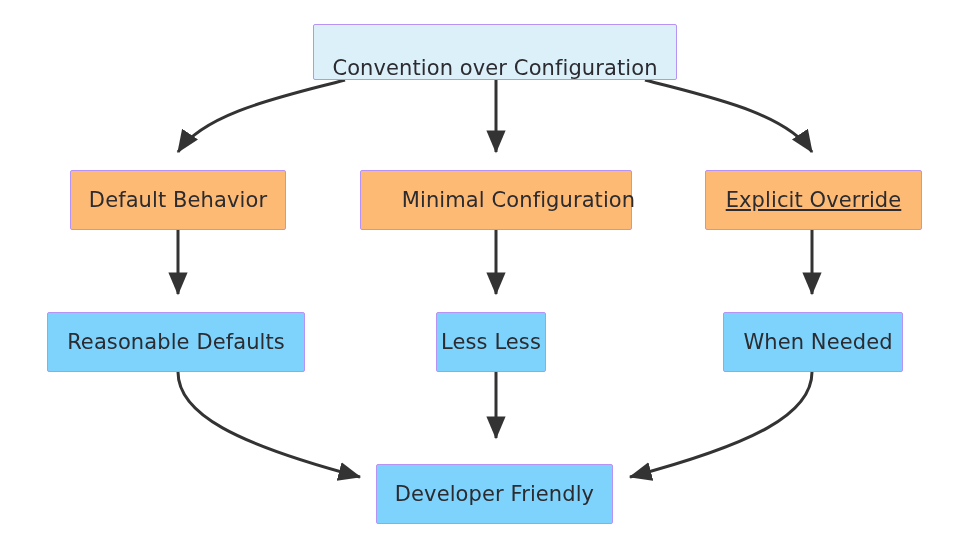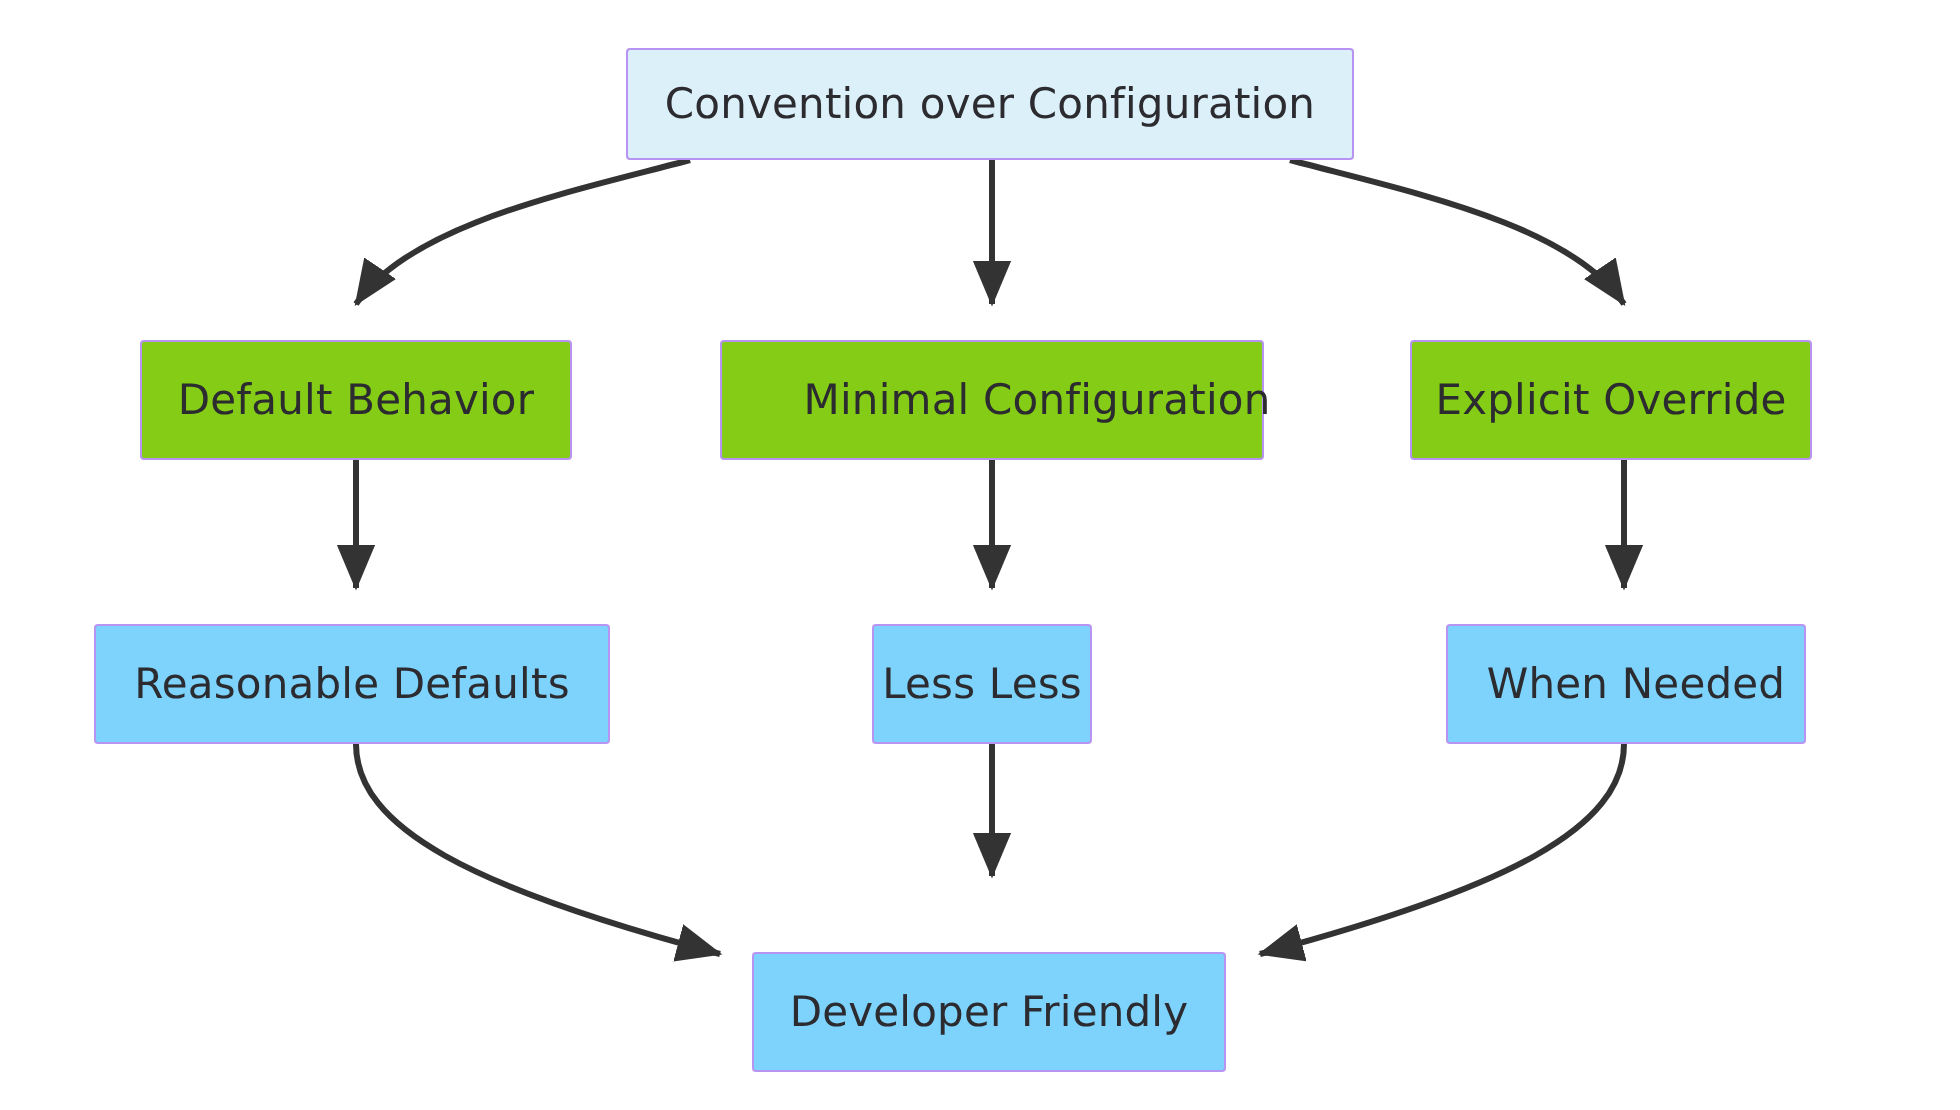--- a/index.html
+++ b/index.html
@@ -37,33 +37,33 @@
     color: #2b2b30;
     font-size: 21px;
     letter-spacing: 0.1px;
     white-space: nowrap;
     z-index: 2;
   }
   .node-label {
     display: block;
     line-height: 1;
   }
-  .fill-blue  { background: #dcf0fa; }
-  .fill-cream { background: #84cc16; }
+  .fill-blue  { background: #dcf0fa; align-items: flex-end; }
+  .fill-cream { background: #fdba74; }
   .fill-lilac { background: #7dd3fc; }
 
   
   #node-root        { left: 313px; top: 24px;  width: 364px; height: 56px; }
   #node-default     { left: 70px;  top: 170px; width: 216px; height: 60px; }
   #node-minimal     { left: 360px; top: 170px; width: 272px; height: 60px; padding-left: 45px; }
-  #node-explicit    { left: 705px; top: 170px; width: 201px; height: 60px; }
+  #node-explicit    { left: 705px; top: 170px; width: 217px; height: 60px; text-decoration: underline; }
   #node-reasonable  { left: 47px;  top: 312px; width: 258px; height: 60px; }
   #node-less        { left: 436px; top: 312px; width: 110px; height: 60px; }
   #node-when        { left: 723px; top: 312px; width: 180px; height: 60px; padding-left: 10px; }
-  #node-friendly    { left: 376px; top: 476px; width: 237px; height: 60px; }
+  #node-friendly    { left: 376px; top: 464px; width: 237px; height: 60px; }
 </style>
 </head>
 <body>
 
 <div id="diagram-root">
 
   <svg id="edge-layer" viewBox="0 0 980 555" width="980" height="555" xmlns="http://www.w3.org/2000/svg">
     <defs>
       <marker id="arrowhead" markerWidth="9" markerHeight="9" refX="7.2" refY="3.2" orient="auto" markerUnits="strokeWidth">
         <path d="M0,0 L7.6,3.2 L0,6.4 Z" fill="#333333"></path>

